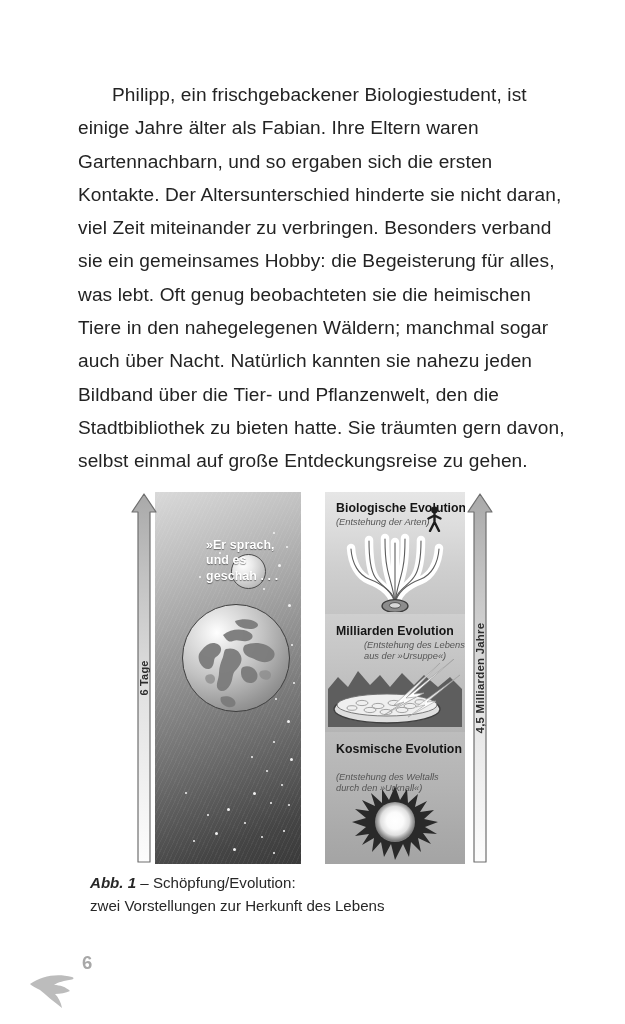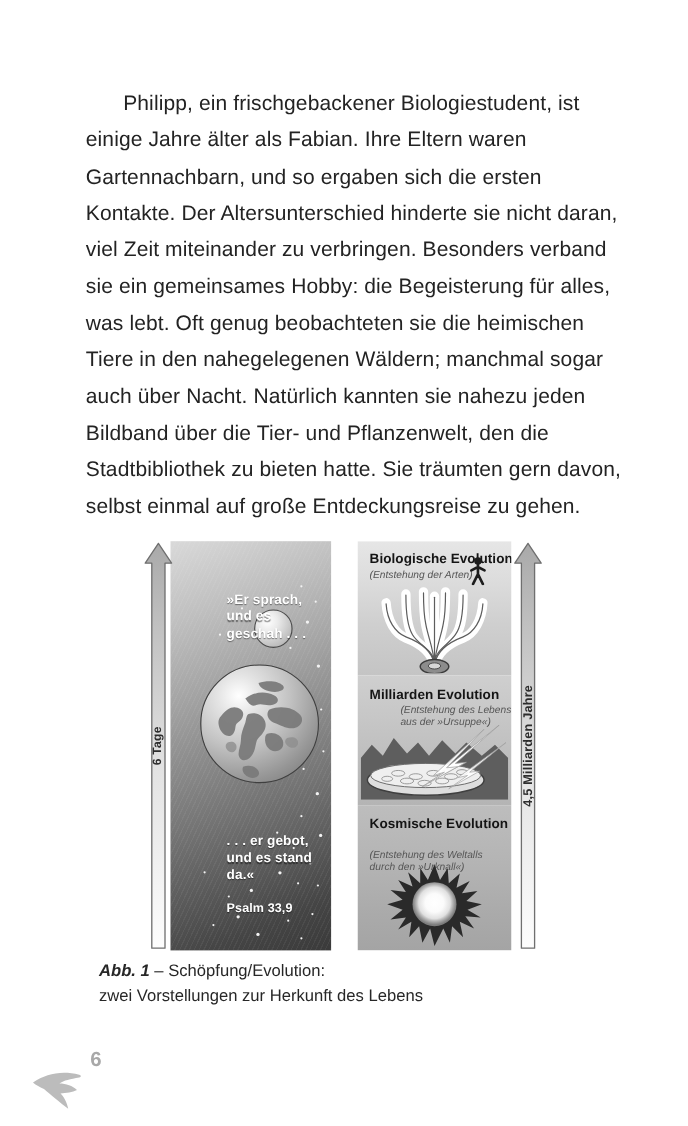--- a/index.html
+++ b/index.html
@@ -306,25 +306,20 @@
           <g fill="#8d8d8d" opacity="0.8">
             <path d="M24 70 C28 68, 32 70, 32 74 C32 78, 28 80, 25 78 C22 76, 21 72, 24 70 Z"></path>
             <path d="M78 66 C83 64, 88 66, 88 70 C88 74, 84 76, 80 74 C76 72, 75 68, 78 66 Z"></path>
           </g>
         </svg>
       </div>
 
       <div class="creation-text-top">»Er sprach,
 und es geschah . . .</div>
 
-      <div class="creation-text-bottom">
-        <span>. . . er gebot,
-und es stand da.«</span><br>
-        <span class="creation-ref">Psalm 33,9</span>
-      </div>
     </div>
 
     <div class="arrow arrow-left">
       <svg width="26" height="372" viewBox="0 0 26 372">
         <defs>
           <linearGradient id="gradArrowL" x1="0" y1="1" x2="0" y2="0">
             <stop offset="0%" stop-color="#fdfdfd"></stop>
             <stop offset="45%" stop-color="#e2e2e2"></stop>
             <stop offset="78%" stop-color="#c2c2c2"></stop>
             <stop offset="100%" stop-color="#a9a9a9"></stop>

